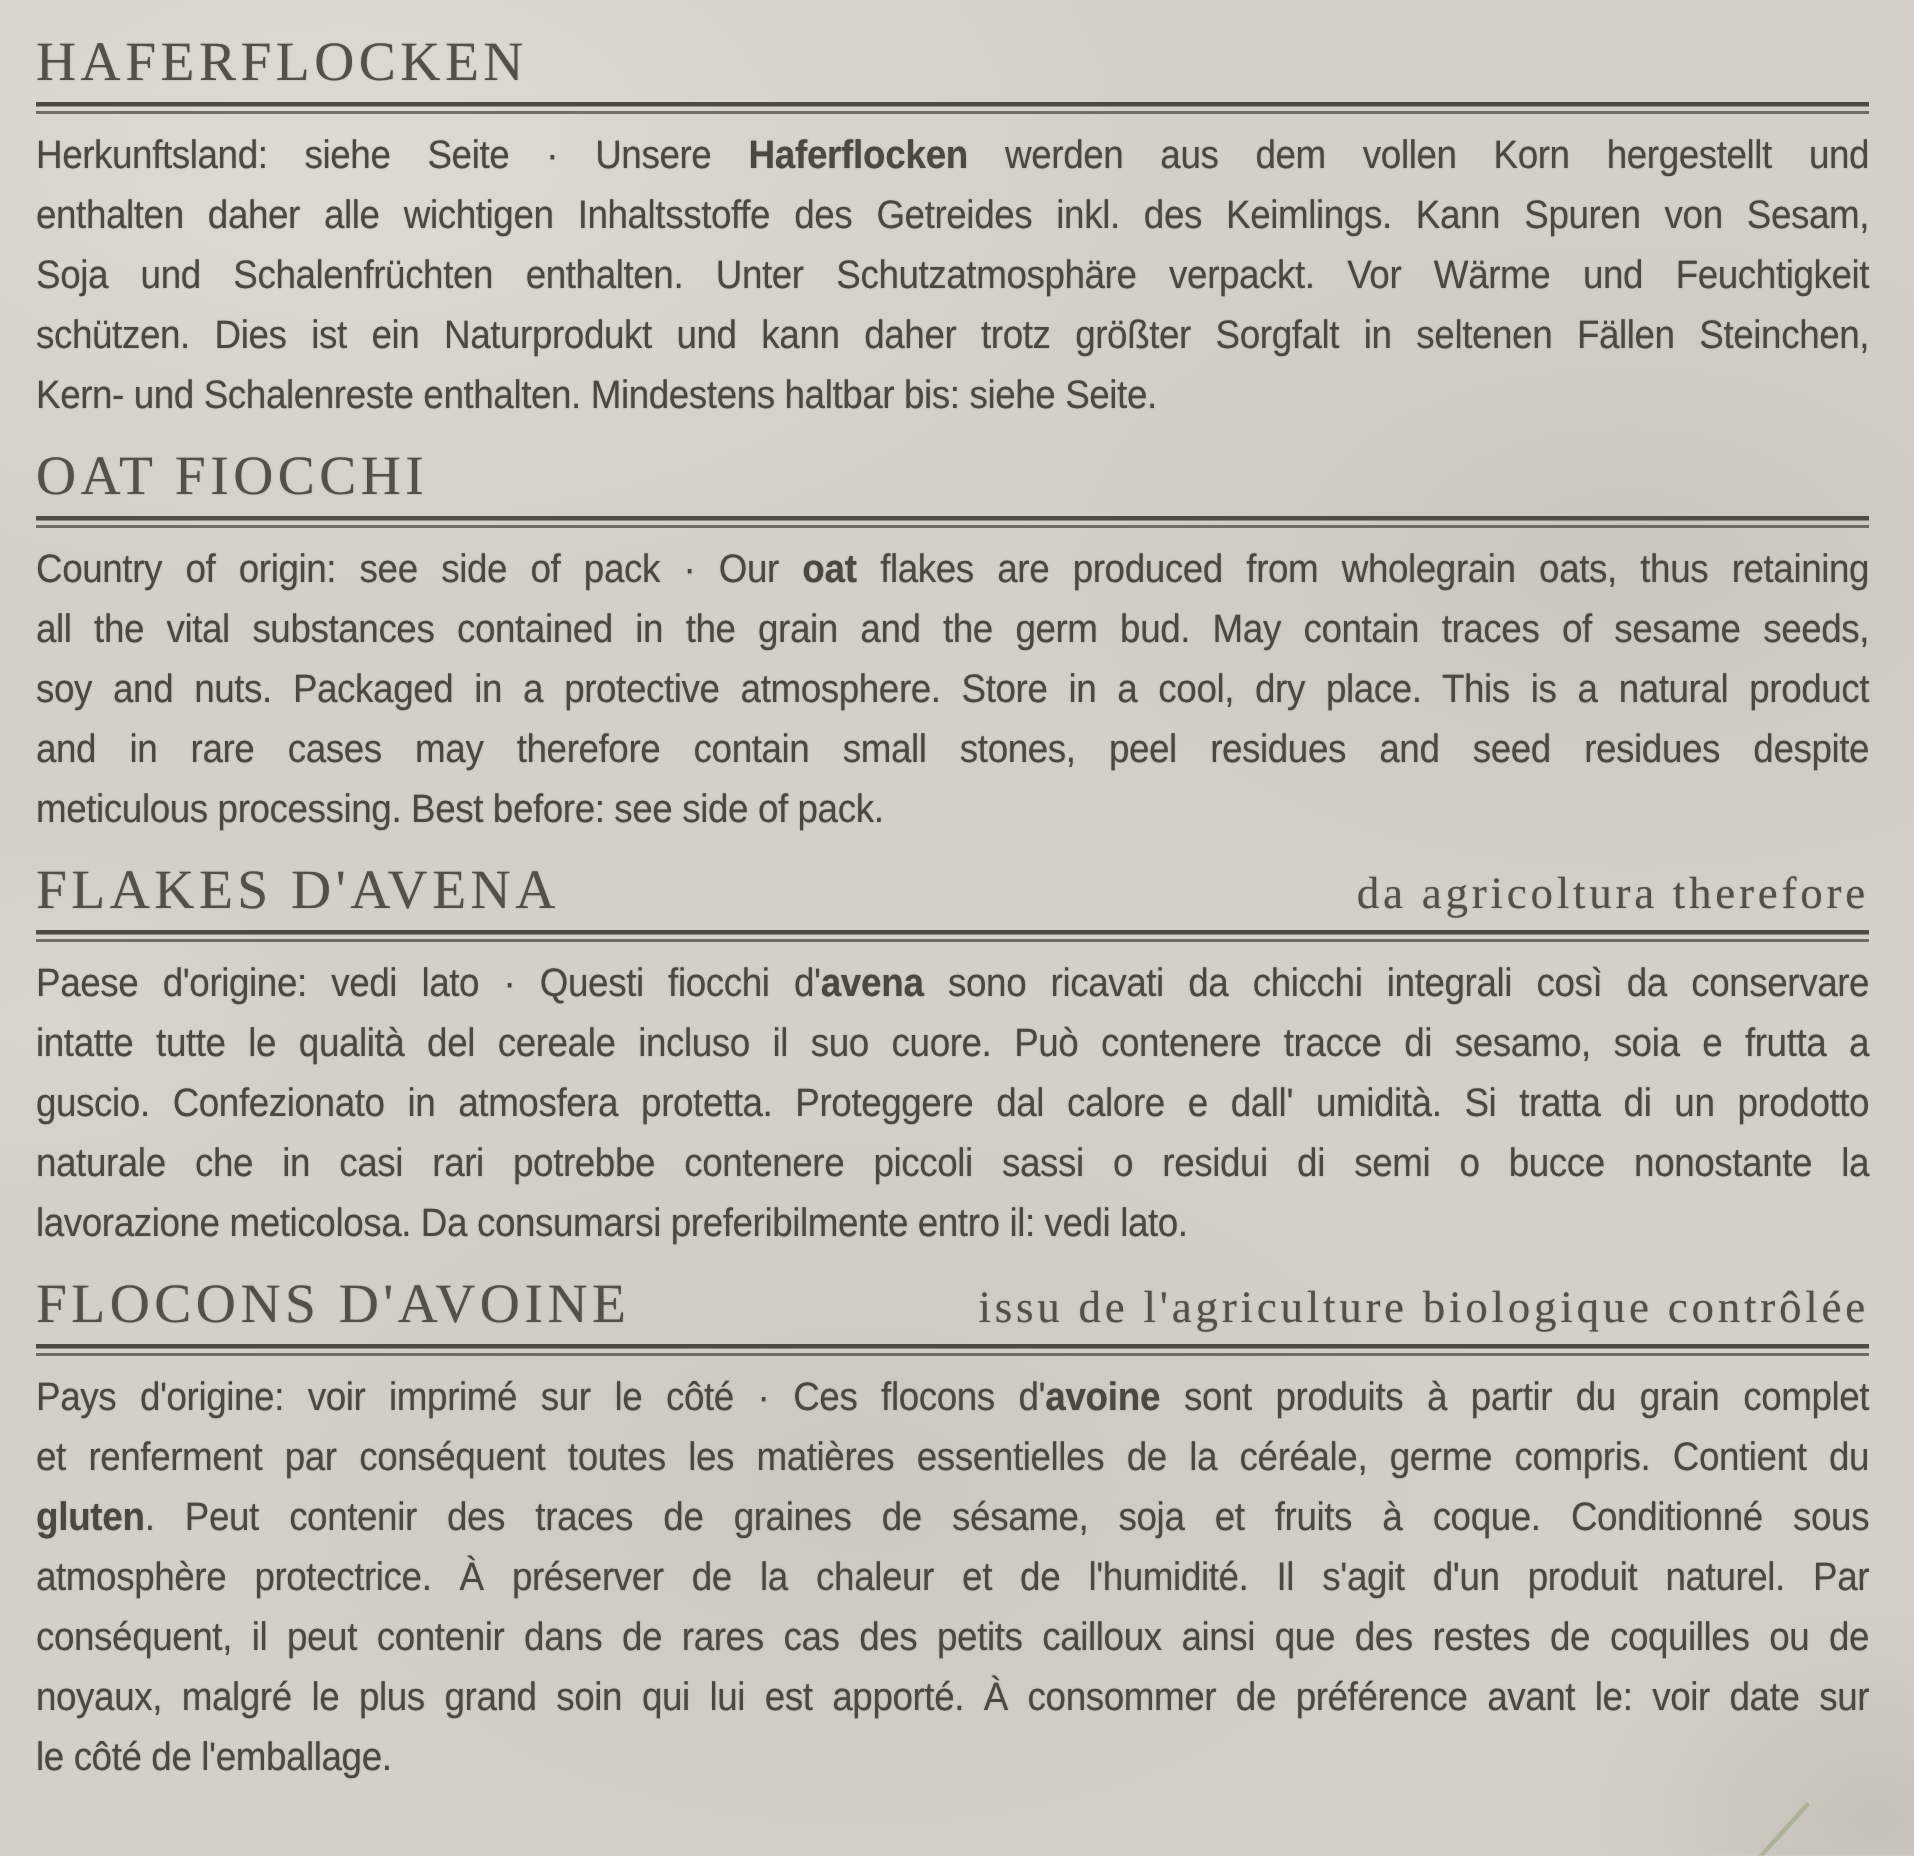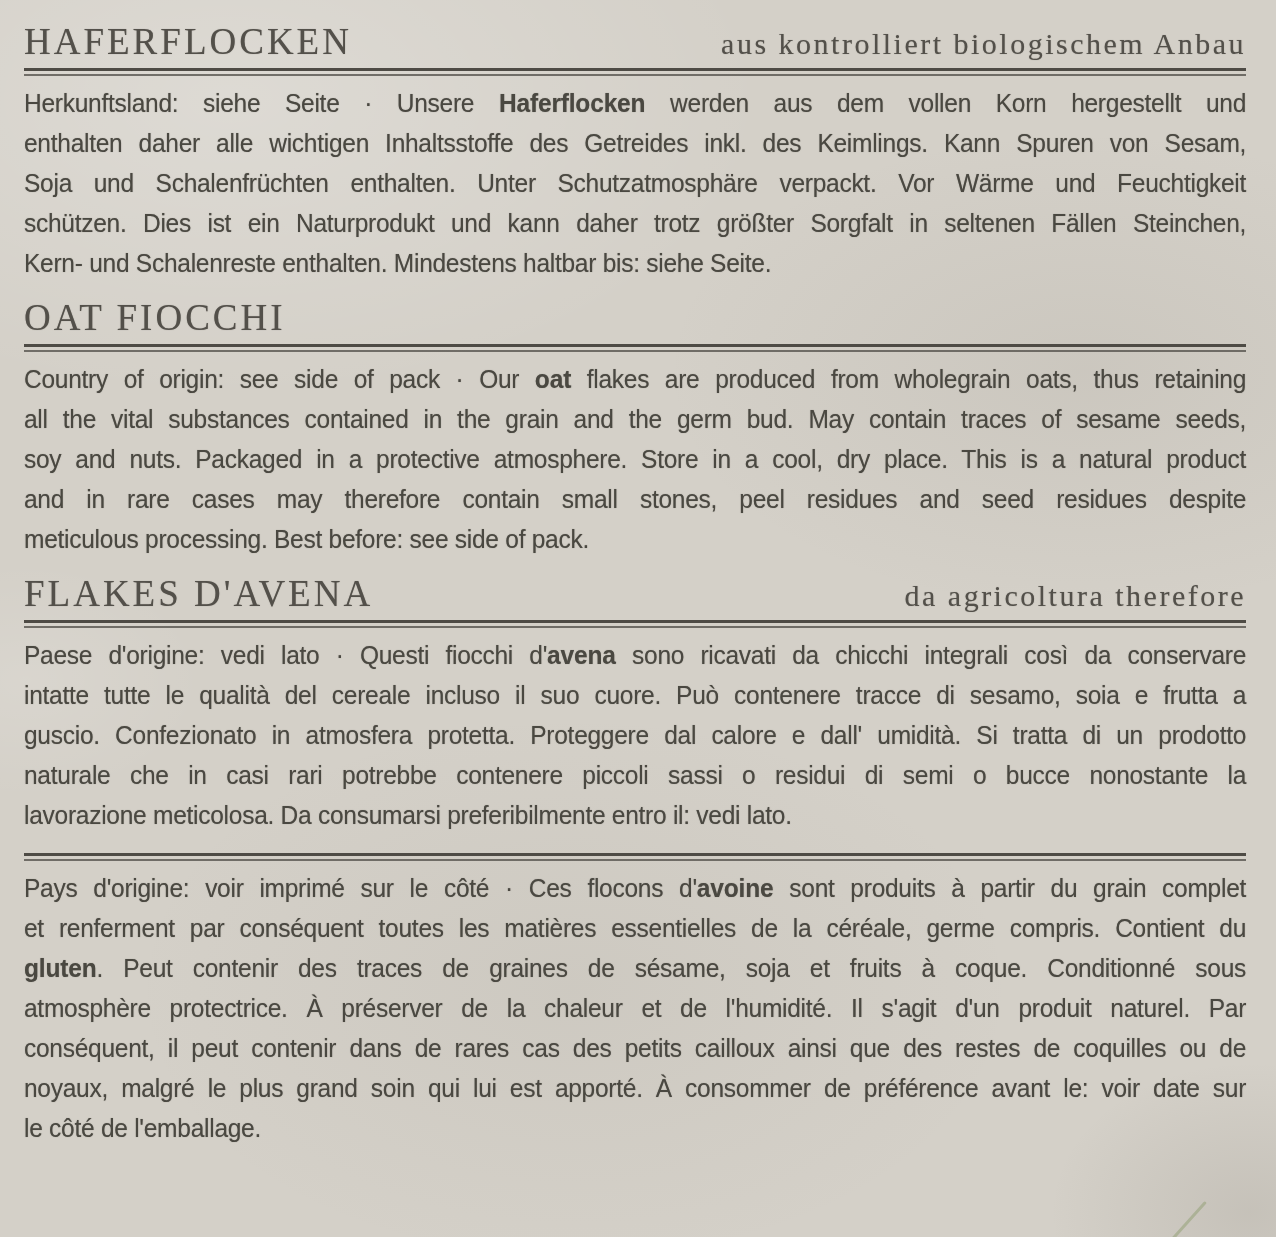--- a/index.html
+++ b/index.html
@@ -80,21 +80,20 @@
   }
 </style>
 </head>
 <body>
 
 <div class="page">
 
   <section class="lang-section">
     <div class="head-row">
       <h2 class="heading">HAFERFLOCKEN</h2>
-      <div class="tagline">aus kontrolliert biologischem Anbau</div>
     </div>
     <div class="rule"></div>
     <div class="para">
         <div class="line"><span>Herkunftsland: siehe Seite · Unsere </span><span class="b">Haferflocken</span><span> werden aus dem vollen Korn hergestellt und</span></div>
         <div class="line"><span>enthalten daher alle wichtigen Inhaltsstoffe des Getreides inkl. des Keimlings. Kann Spuren von Sesam,</span></div>
         <div class="line"><span>Soja und Schalenfrüchten enthalten. Unter Schutzatmosphäre verpackt. Vor Wärme und Feuchtigkeit</span></div>
         <div class="line"><span>schützen. Dies ist ein Naturprodukt und kann daher trotz größter Sorgfalt in seltenen Fällen Steinchen,</span></div>
         <div class="line last"><span>Kern- und Schalenreste enthalten. Mindestens haltbar bis: siehe Seite.</span></div>
       </div>
   </section>
@@ -123,20 +122,22 @@
         <div class="line"><span>Paese d'origine: vedi lato · Questi fiocchi d'</span><span class="b">avena</span><span> sono ricavati da chicchi integrali così da conservare</span></div>
         <div class="line"><span>intatte tutte le qualità del cereale incluso il suo cuore. Può contenere tracce di sesamo, soia e frutta a</span></div>
         <div class="line"><span>guscio. Confezionato in atmosfera protetta. Proteggere dal calore e dall' umidità. Si tratta di un prodotto</span></div>
         <div class="line"><span>naturale che in casi rari potrebbe contenere piccoli sassi o residui di semi o bucce nonostante la</span></div>
         <div class="line last"><span>lavorazione meticolosa. Da consumarsi preferibilmente entro il: vedi lato.</span></div>
       </div>
   </section>
 
   <section class="lang-section">
     <div class="head-row">
+      <h2 class="heading">FLOCONS D'AVOINE</h2>
+      <div class="tagline">issu de l'agriculture biologique contrôlée</div>
     </div>
     <div class="rule"></div>
     <div class="para">
         <div class="line"><span>Pays d'origine: voir imprimé sur le côté · Ces flocons d'</span><span class="b">avoine</span><span> sont produits à partir du grain complet</span></div>
         <div class="line"><span>et renferment par conséquent toutes les matières essentielles de la céréale, germe compris. Contient du</span></div>
         <div class="line"><span class="b">gluten</span><span>. Peut contenir des traces de graines de sésame, soja et fruits à coque. Conditionné sous</span></div>
         <div class="line"><span>atmosphère protectrice. À préserver de la chaleur et de l'humidité. Il s'agit d'un produit naturel. Par</span></div>
         <div class="line"><span>conséquent, il peut contenir dans de rares cas des petits cailloux ainsi que des restes de coquilles ou de</span></div>
         <div class="line"><span>noyaux, malgré le plus grand soin qui lui est apporté. À consommer de préférence avant le: voir date sur</span></div>
         <div class="line last"><span>le côté de l'emballage.</span></div>

